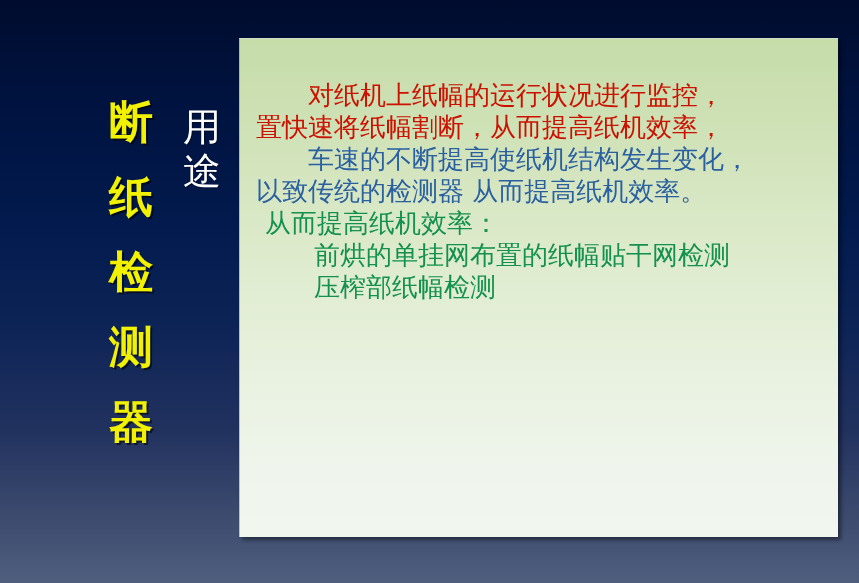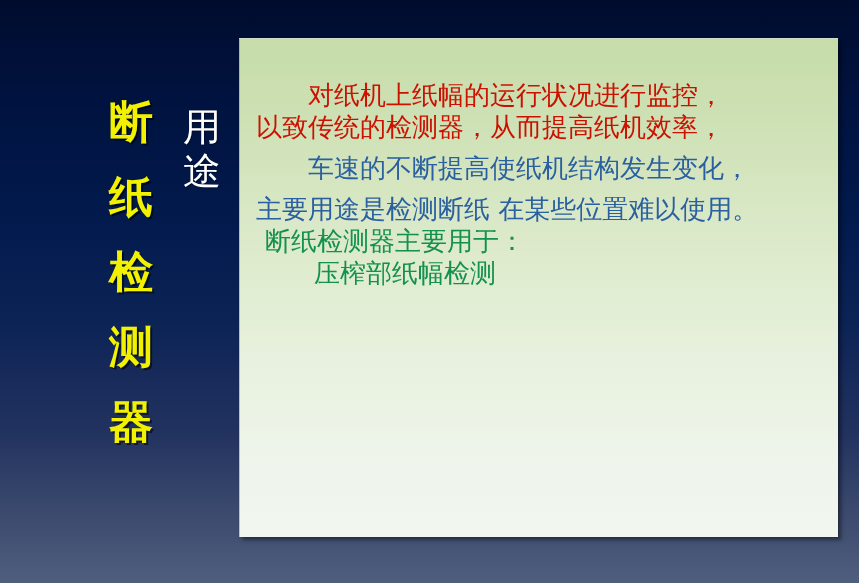--- a/index.html
+++ b/index.html
@@ -97,21 +97,21 @@
   }
 
   .tline {
     font-size: 26px;
     line-height: 32px;
     white-space: pre;
     font-family: "DejaVu Sans", "Liberation Sans", sans-serif;
     letter-spacing: 0px;
   }
   .red   { color: #cc1100; }
-  .blue  { color: #2a60a0; margin-top: 9px; }
+  .blue  { color: #2a60a0; }
   .green { color: #14914e; }   
   .ind-0 { padding-left: 0px; }
   .ind-g { padding-left: 9px; }    
   .ind-l { padding-left: 58px; }   
 
   #group-blue  { margin-top: 0px; }
   #group-green { margin-top: 0px; }
 </style>
 </head>
 <body>
@@ -129,29 +129,30 @@
   <div id="subtitle-vertical">
     <div class="schar">用</div>
     <div class="schar">途</div>
   </div>
 
   <div id="content-box">
     <div id="text-body">
 
       <div>
         <div class="tline red ind-0">　　对纸机上纸幅的运行状况进行监控，</div>
-        <div class="tline red ind-0">以致传统的检测器，从而提高纸机效率，</div>
+        <div class="tline red ind-0">置快速将纸幅割断，从而提高纸机效率，</div>
       </div>
 
       <div id="group-blue">
         <div class="tline blue ind-0">　　车速的不断提高使纸机结构发生变化，</div>
-        <div class="tline blue ind-0">主要用途是检测断纸 在某些位置难以使用。</div>
+        <div class="tline blue ind-0">以致传统的检测器 从而提高纸机效率。</div>
       </div>
 
       <div id="group-green">
-        <div class="tline green ind-g">断纸检测器主要用于：</div>
+        <div class="tline green ind-g">从而提高纸机效率：</div>
+        <div class="tline green ind-l">前烘的单挂网布置的纸幅贴干网检测</div>
         <div class="tline green ind-l">压榨部纸幅检测</div>
       </div>
 
     </div>
   </div>
 
 </div>
 
 </body></html>

